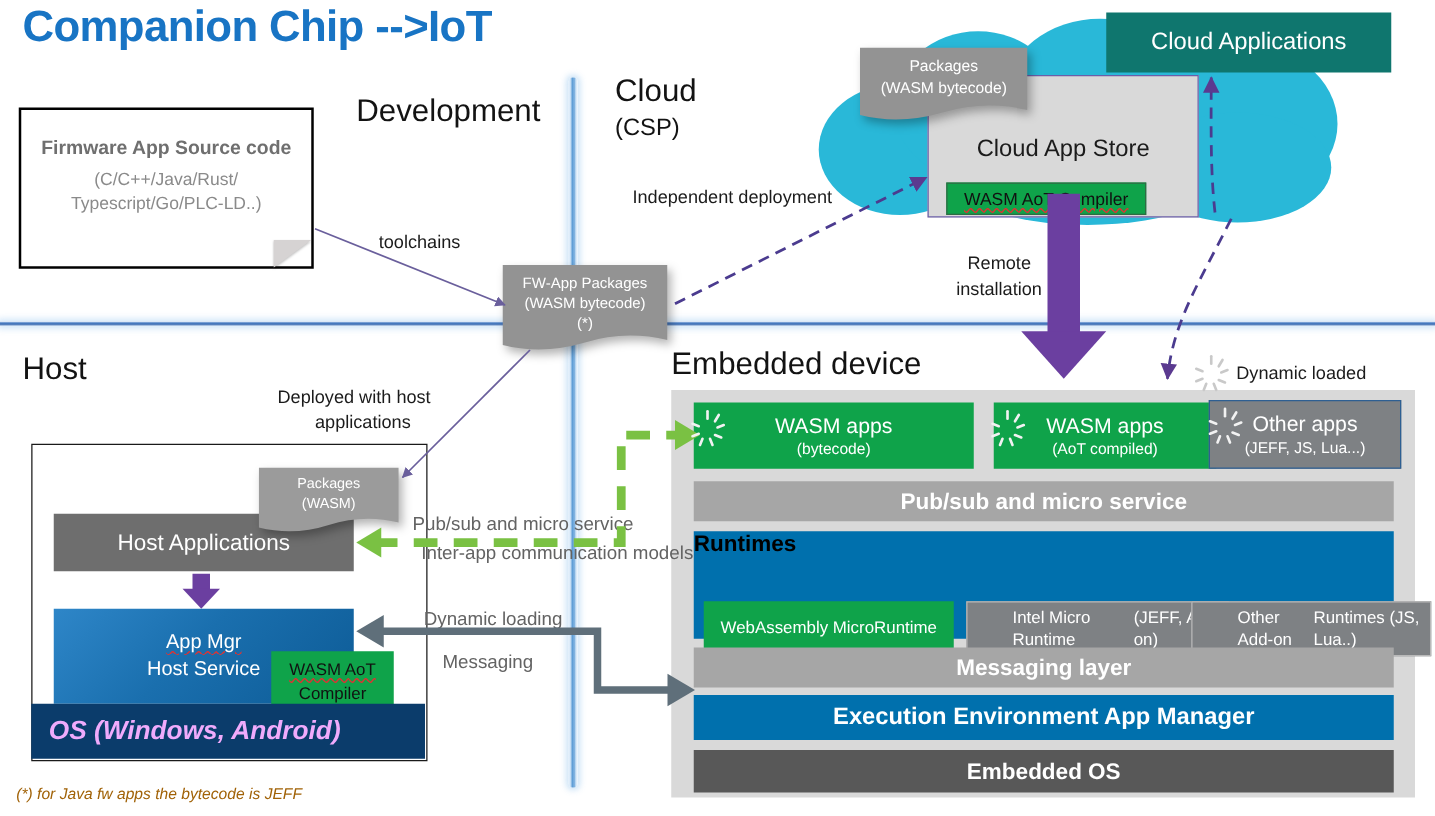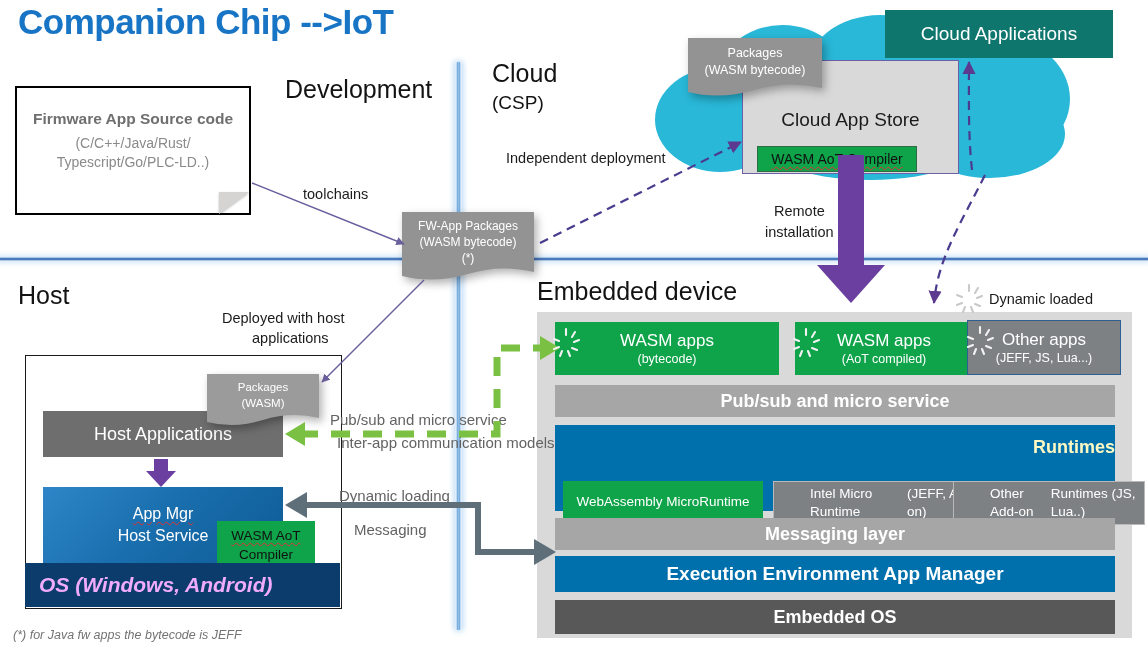--- a/index.html
+++ b/index.html
@@ -77,21 +77,21 @@
          font-size:21px;font-weight:bold;font-style:italic;}
   #aot-host{left:217px;top:521px;width:98px;height:48px;background:#0fa34a;font-size:13.5px;
             color:#111;line-height:19px;}
   #purple-small{left:154px;top:459px;width:14px;height:14px;background:#6b3fa0;}
   #purple-small-head{left:146px;top:471px;width:0;height:0;border-left:15px solid transparent;
                      border-right:15px solid transparent;border-top:16px solid #6b3fa0;}
 
   
   .note{font-size:14.5px;color:#1b1b1b;white-space:nowrap;}
   .note-grey{font-size:15px;color:#636363;white-space:nowrap;}
-  .footnote{font-size:12.5px;font-style:italic;color:#737373;}
+  .footnote{font-size:12.5px;font-style:italic;color:#a16207;}
   .u-wave{text-decoration:underline;text-decoration-style:wavy;text-decoration-color:#d33;
           text-decoration-thickness:1px;text-underline-offset:2px;}
 
   svg.ov{position:absolute;left:0;top:0;width:1148px;height:653px;pointer-events:none;}
 </style>
 </head>
 <body>
 
 <div class="abs" id="title">Companion Chip --&gt;IoT</div>
 
@@ -169,21 +169,21 @@
     <div class="a2">(AoT compiled)</div>
   </div>
   <div class="appbox greybox" style="left:430px;top:8px;width:152px;">
     <div class="a1">Other apps</div>
     <div class="a2">(JEFF, JS, Lua...)</div>
   </div>
 
   <div class="band band-grey" style="top:73px;height:32px;font-size:18px;">Pub/sub and micro service</div>
 
   <div class="abs" style="left:18px;top:113px;width:560px;height:86px;background:#0070ad;">
-    <div style="text-align:right;color:#fef9c3;font-weight:bold;font-size:18px;padding-top:12px;">Runtimes</div>
+    <div style="text-align:left;color:#000000;font-weight:bold;font-size:18px;padding-top:0;">Runtimes</div>
     <div class="rtcell green" style="left:8px;top:28px;width:200px;">
       <div>WebAssembly Micro</div>
       <div>Runtime</div>
     </div>
     <div class="rtcell rt-grey" style="left:218px;top:28px;width:172px;">
       <div>Intel Micro Runtime</div>
       <div>(JEFF, Add-on)</div>
     </div>
     <div class="rtcell rt-grey" style="left:398px;top:28px;width:154px;">
       <div>Other Add-on</div>

